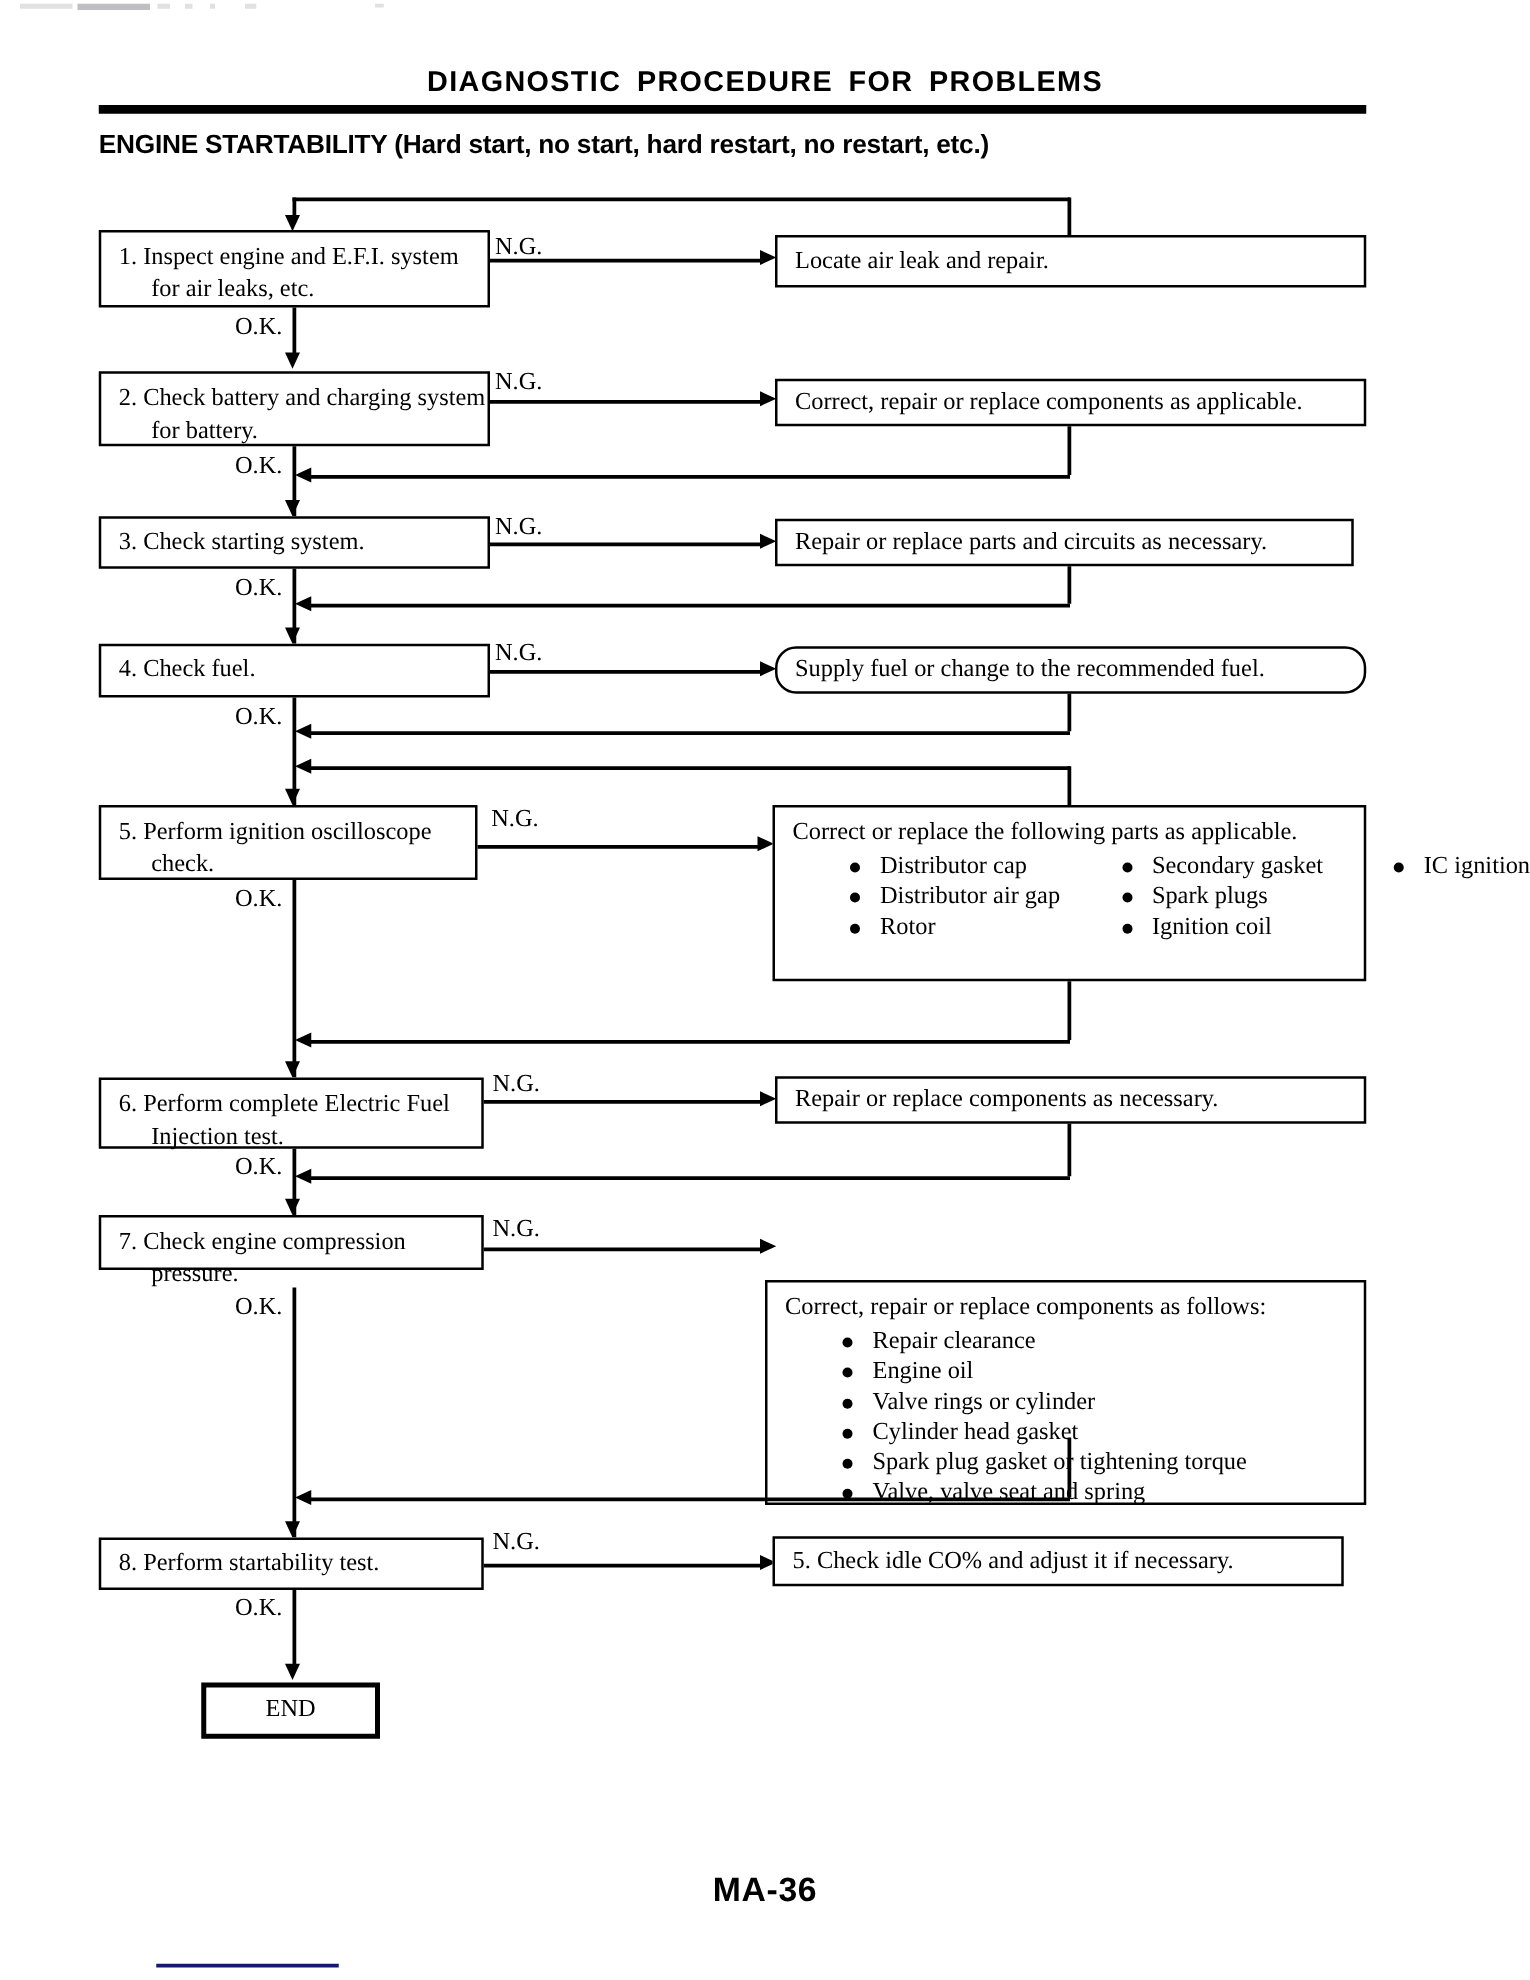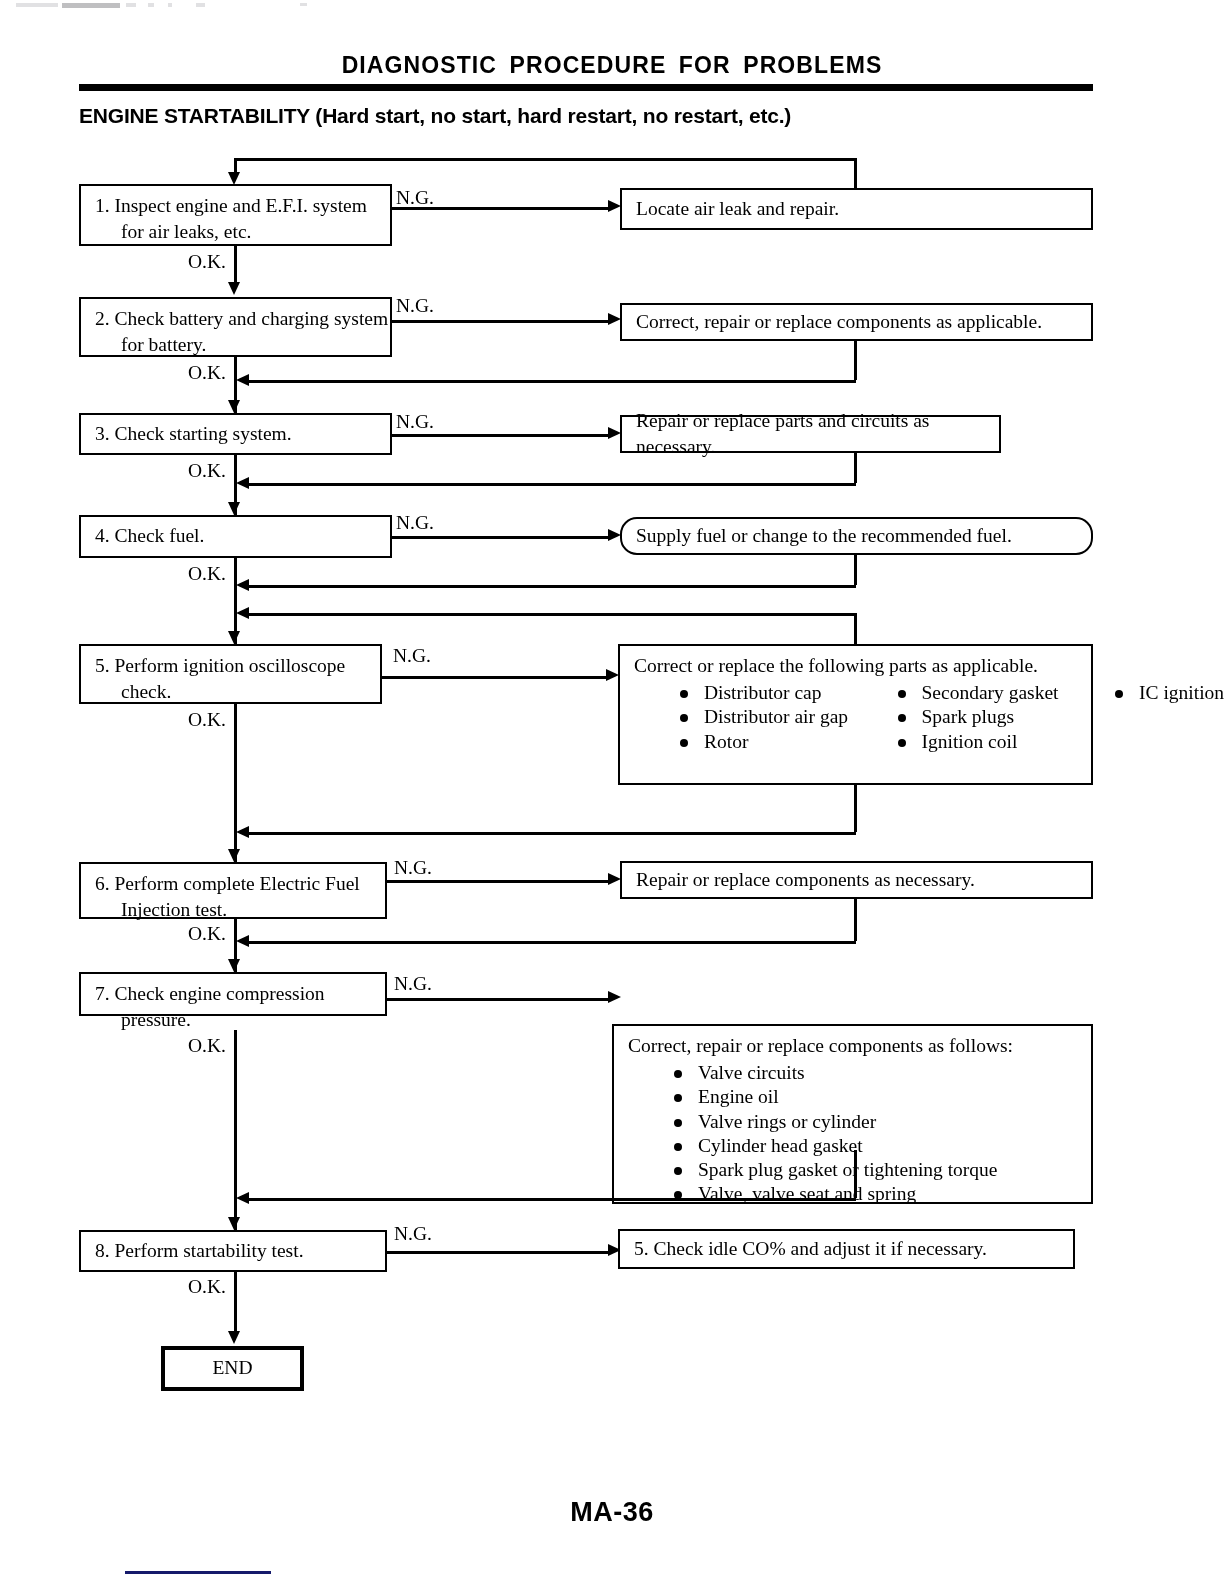--- a/index.html
+++ b/index.html
@@ -244,21 +244,21 @@
 <div class="fbox" style="left:79px;top:413px;width:313px;height:42px;">
   <div class="inner vcenter">
       <span>3.  Check starting system.</span>
     </div>
 </div>
 
 <div class="lbl" style="left:396px;top:412px;">N.G.</div>
 <div class="ln h" style="left:392px;top:434px;width:219px;"></div>
 <div class="arr right" style="left:608px;top:427px;"></div>
 
-<div class="fbox" style="left:620px;top:415px;width:381px;height:38px;">
+<div class="fbox" style="left:620px;top:415px;width:463px;height:38px;">
   <div class="inner vcenter">
       <span>Repair or replace parts and circuits as necessary.</span>
     </div>
 </div>
 
 <div class="lbl" style="left:188px;top:461px;">O.K.</div>
 <div class="ln v" style="left:234px;top:455px;height:60px;"></div>
 <div class="ln v" style="left:854px;top:453px;height:30px;"></div>
 <div class="ln h" style="left:243px;top:483px;width:613px;"></div>
 <div class="arr left" style="left:236px;top:477px;"></div>
@@ -354,21 +354,21 @@
 </div>
 
 <div class="lbl" style="left:394px;top:974px;">N.G.</div>
 <div class="ln h" style="left:387px;top:998px;width:224px;"></div>
 <div class="arr right" style="left:608px;top:991px;"></div>
 
 <div class="fbox" style="left:612px;top:1024px;width:481px;height:180px;">
   <div class="inner">
     <span>Correct, repair or replace components as follows:</span>
     <ul class="blist">
-      <li>Valve circuits</li>
+      <li>Repair clearance</li>
       <li>Engine oil</li>
       <li>Valve rings or cylinder</li>
       <li>Cylinder head gasket</li>
       <li>Spark plug gasket or tightening torque</li>
       <li>Valve, valve seat and spring</li>
     </ul>
   </div>
 </div>
 
 <div class="lbl" style="left:188px;top:1036px;">O.K.</div>

